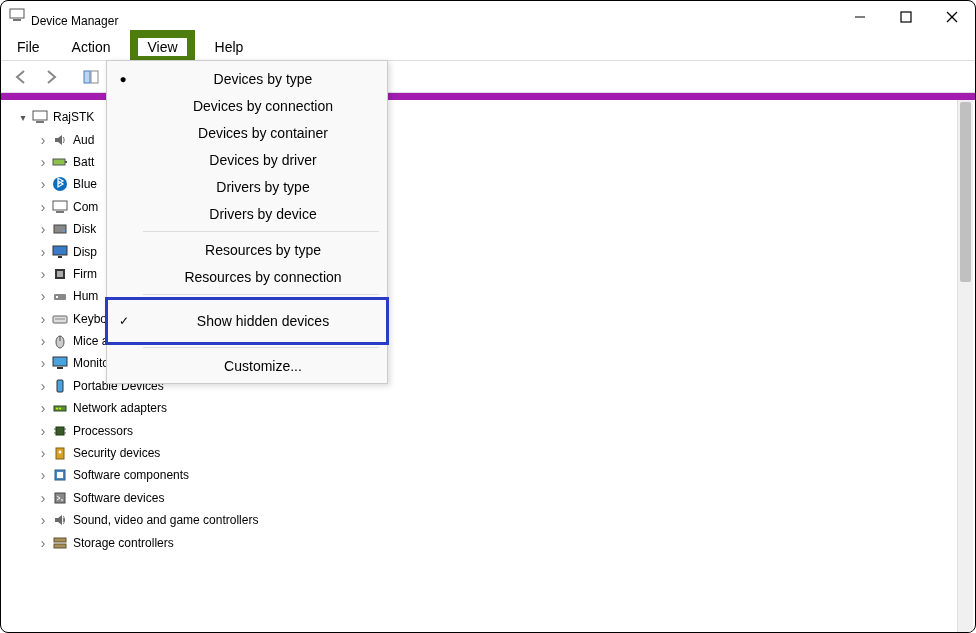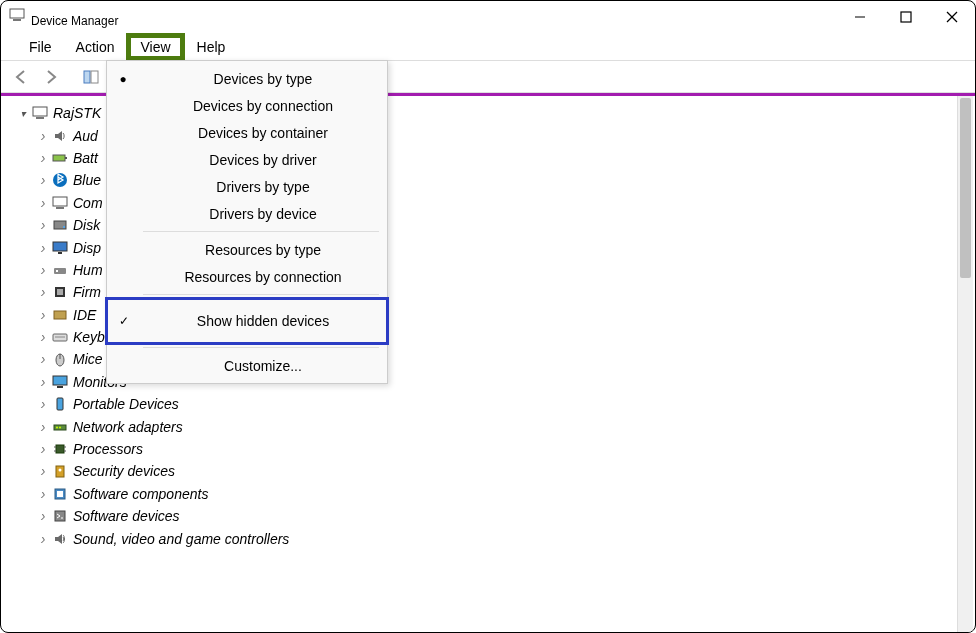--- a/index.html
+++ b/index.html
@@ -1,26 +1,26 @@
 <!DOCTYPE html>
 <html><head>
 <meta charset="utf-8">
 <style>
   * { box-sizing: border-box; margin: 0; padding: 0; font-family: "Segoe UI", Tahoma, sans-serif; }
   body { background: #fff; width: 976px; height: 633px; overflow: hidden; border: 1px solid #000; border-radius: 8px; }
   .titlebar { display: flex; align-items: center; height: 32px; padding-left: 8px; }
   .titlebar .title { font-size: 12px; margin-left: 6px; flex: 1; margin-top: 8px; }
   .titlebar .winbtn { width: 46px; height: 32px; display: flex; align-items: center; justify-content: center; font-size: 14px; }
-  .menubar { display: flex; align-items: center; height: 28px; border-bottom: 1px solid #ddd; padding-left: 16px; gap: 0; font-size: 14px; }
+  .menubar { display: flex; align-items: center; height: 28px; border-bottom: 1px solid #ddd; padding-left: 4px; gap: 8px; font-size: 14px; }
   .menuitem { padding: 4px 12px; }
-  .menuitem.highlight { border: 5px solid #4d7c0f; padding: 1px 9px; }
+  .menuitem.highlight { border: 8px solid #4d7c0f; padding: 1px 9px; }
   .toolbar { display: flex; align-items: center; height: 32px; padding: 0 6px; gap: 2px; border-bottom: 1px solid #e0e0e0; }
   .toolbtn { width: 28px; height: 28px; display: flex; align-items: center; justify-content: center; border: 1px solid transparent; }
   .toolbtn svg { display: block; }
-  .tree { padding: 6px 4px; font-size: 14px; position: relative; height: calc(633px - 32px - 28px - 32px); overflow: hidden; border-top: 3px solid #a21caf; font-style: italic;}
+  .tree { padding: 6px 4px; font-size: 12px; position: relative; height: calc(633px - 32px - 28px - 32px); overflow: hidden; border-top: 7px solid #a21caf;}
   .tree-content { padding-right: 20px; }
   .node { display: flex; align-items: center; height: 22.4px; white-space: nowrap; }
   .node .chev { width: 16px; text-align: center; color: #555; font-size: 10px; }
   .node .chev.open::before { content: '▾'; }
   .node .chev.closed::before { content: '›'; font-size: 14px; color: #777; }
   .node .ico { width: 18px; height: 18px; display: inline-flex; align-items: center; justify-content: center; margin-right: 4px; }
   .node .lbl { }
   .root { margin-left: 10px; }
   .level1 { margin-left: 30px; }
   .dropdown { position: absolute; left: 106px; top: 60px; width: 282px; background: #f9f9f9; border: 1px solid #ccc; box-shadow: 2px 2px 6px rgba(0,0,0,0.15); padding: 4px 0; z-index: 50; }
@@ -158,44 +158,35 @@
               <rect x="1" y="2" width="14" height="9" fill="#3a7bc8" stroke="#333"></rect>
               <rect x="6" y="12" width="4" height="2" fill="#333"></rect>
             </svg>
           </span>
           <span class="lbl">Disp</span>
         </div>
         <div class="node level1">
           <span class="chev closed"></span>
           <span class="ico">
             <svg width="16" height="16" viewBox="0 0 16 16">
+              <rect x="3" y="3" width="10" height="10" fill="#333"></rect>
+              <rect x="5" y="5" width="6" height="6" fill="#aaa"></rect>
+            </svg>
+          </span>
+          <span class="lbl">Firm</span>
+        </div>
+        <div class="node level1">
+          <span class="chev closed"></span>
+          <span class="ico">
+            <svg width="16" height="16" viewBox="0 0 16 16">
               <rect x="2" y="6" width="12" height="6" rx="1" fill="#888"></rect>
               <rect x="4" y="8" width="2" height="2" fill="#fff"></rect>
             </svg>
           </span>
           <span class="lbl">Hum</span>
-        </div>
-        <div class="node level1">
-          <span class="chev closed"></span>
-          <span class="ico">
-            <svg width="16" height="16" viewBox="0 0 16 16">
-              <rect x="3" y="3" width="10" height="10" fill="#333"></rect>
-              <rect x="5" y="5" width="6" height="6" fill="#aaa"></rect>
-            </svg>
-          </span>
-          <span class="lbl">Firm</span>
-        </div>
-        <div class="node level1">
-          <span class="chev closed"></span>
-          <span class="ico">
-            <svg width="16" height="16" viewBox="0 0 16 16">
-              <rect x="2" y="4" width="12" height="8" fill="#c0a050" stroke="#806020"></rect>
-            </svg>
-          </span>
-          <span class="lbl">IDE</span>
         </div>
         <div class="node level1">
           <span class="chev closed"></span>
           <span class="ico">
             <svg width="16" height="16" viewBox="0 0 16 16">
               <rect x="1" y="5" width="14" height="7" rx="1" fill="#ddd" stroke="#666"></rect>
               <line x1="3" y1="8" x2="13" y2="8" stroke="#888"></line>
             </svg>
           </span>
           <span class="lbl">Keyboards</span>
@@ -286,20 +277,30 @@
         <div class="node level1">
           <span class="chev closed"></span>
           <span class="ico">
             <svg width="16" height="16" viewBox="0 0 16 16">
               <path d="M3 6v4h3l4 3V3L6 6H3z" fill="#6a6a6a"></path>
               <path d="M11 4c2 1.5 2 6.5 0 8M11 6c1 1 1 3 0 4" stroke="#6a6a6a" fill="none"></path>
             </svg>
           </span>
           <span class="lbl">Sound, video and game controllers</span>
         </div>
+        <div class="node level1">
+          <span class="chev closed"></span>
+          <span class="ico">
+            <svg width="16" height="16" viewBox="0 0 16 16">
+              <rect x="2" y="3" width="12" height="4" fill="#a89058" stroke="#605030"></rect>
+              <rect x="2" y="9" width="12" height="4" fill="#a89058" stroke="#605030"></rect>
+            </svg>
+          </span>
+          <span class="lbl">Storage controllers</span>
+        </div>
       </div>
   </div>
   <div class="scrollbar"></div>
 </div>
 
 <div class="dropdown">
   <div class="dditem">
       <span class="marker">●</span>
       <span class="ddlabel">Devices by type</span>
     </div>

